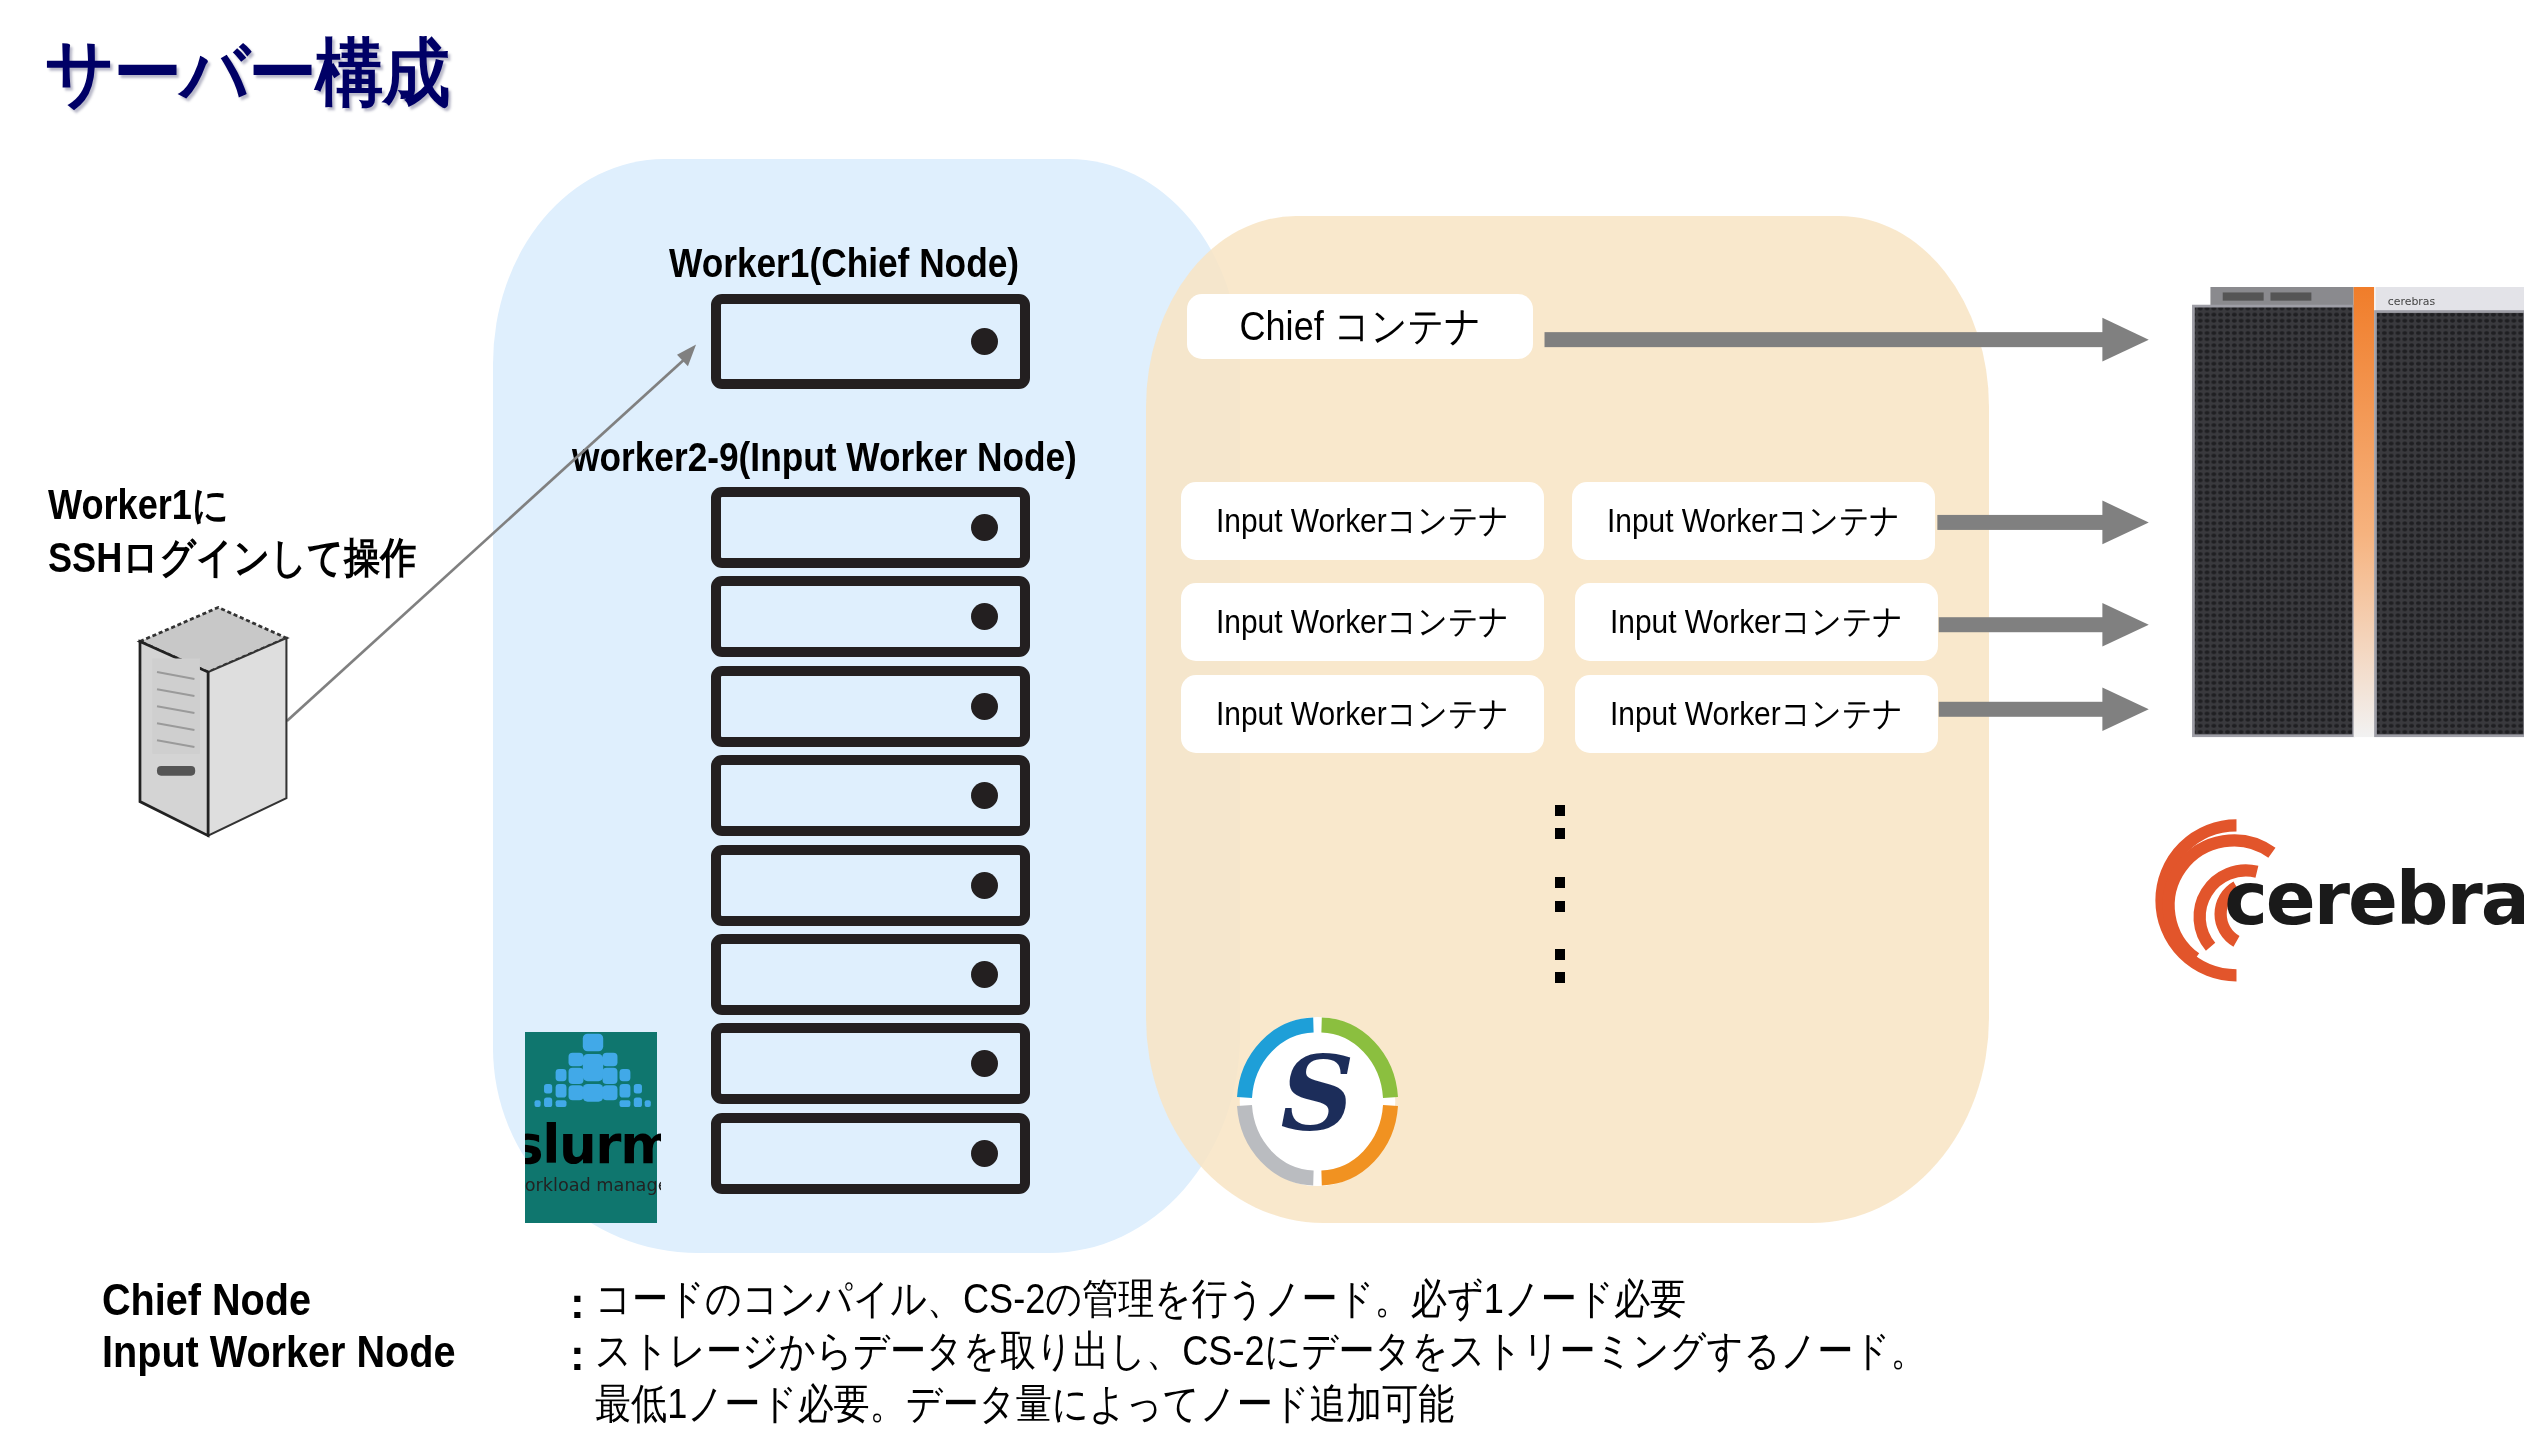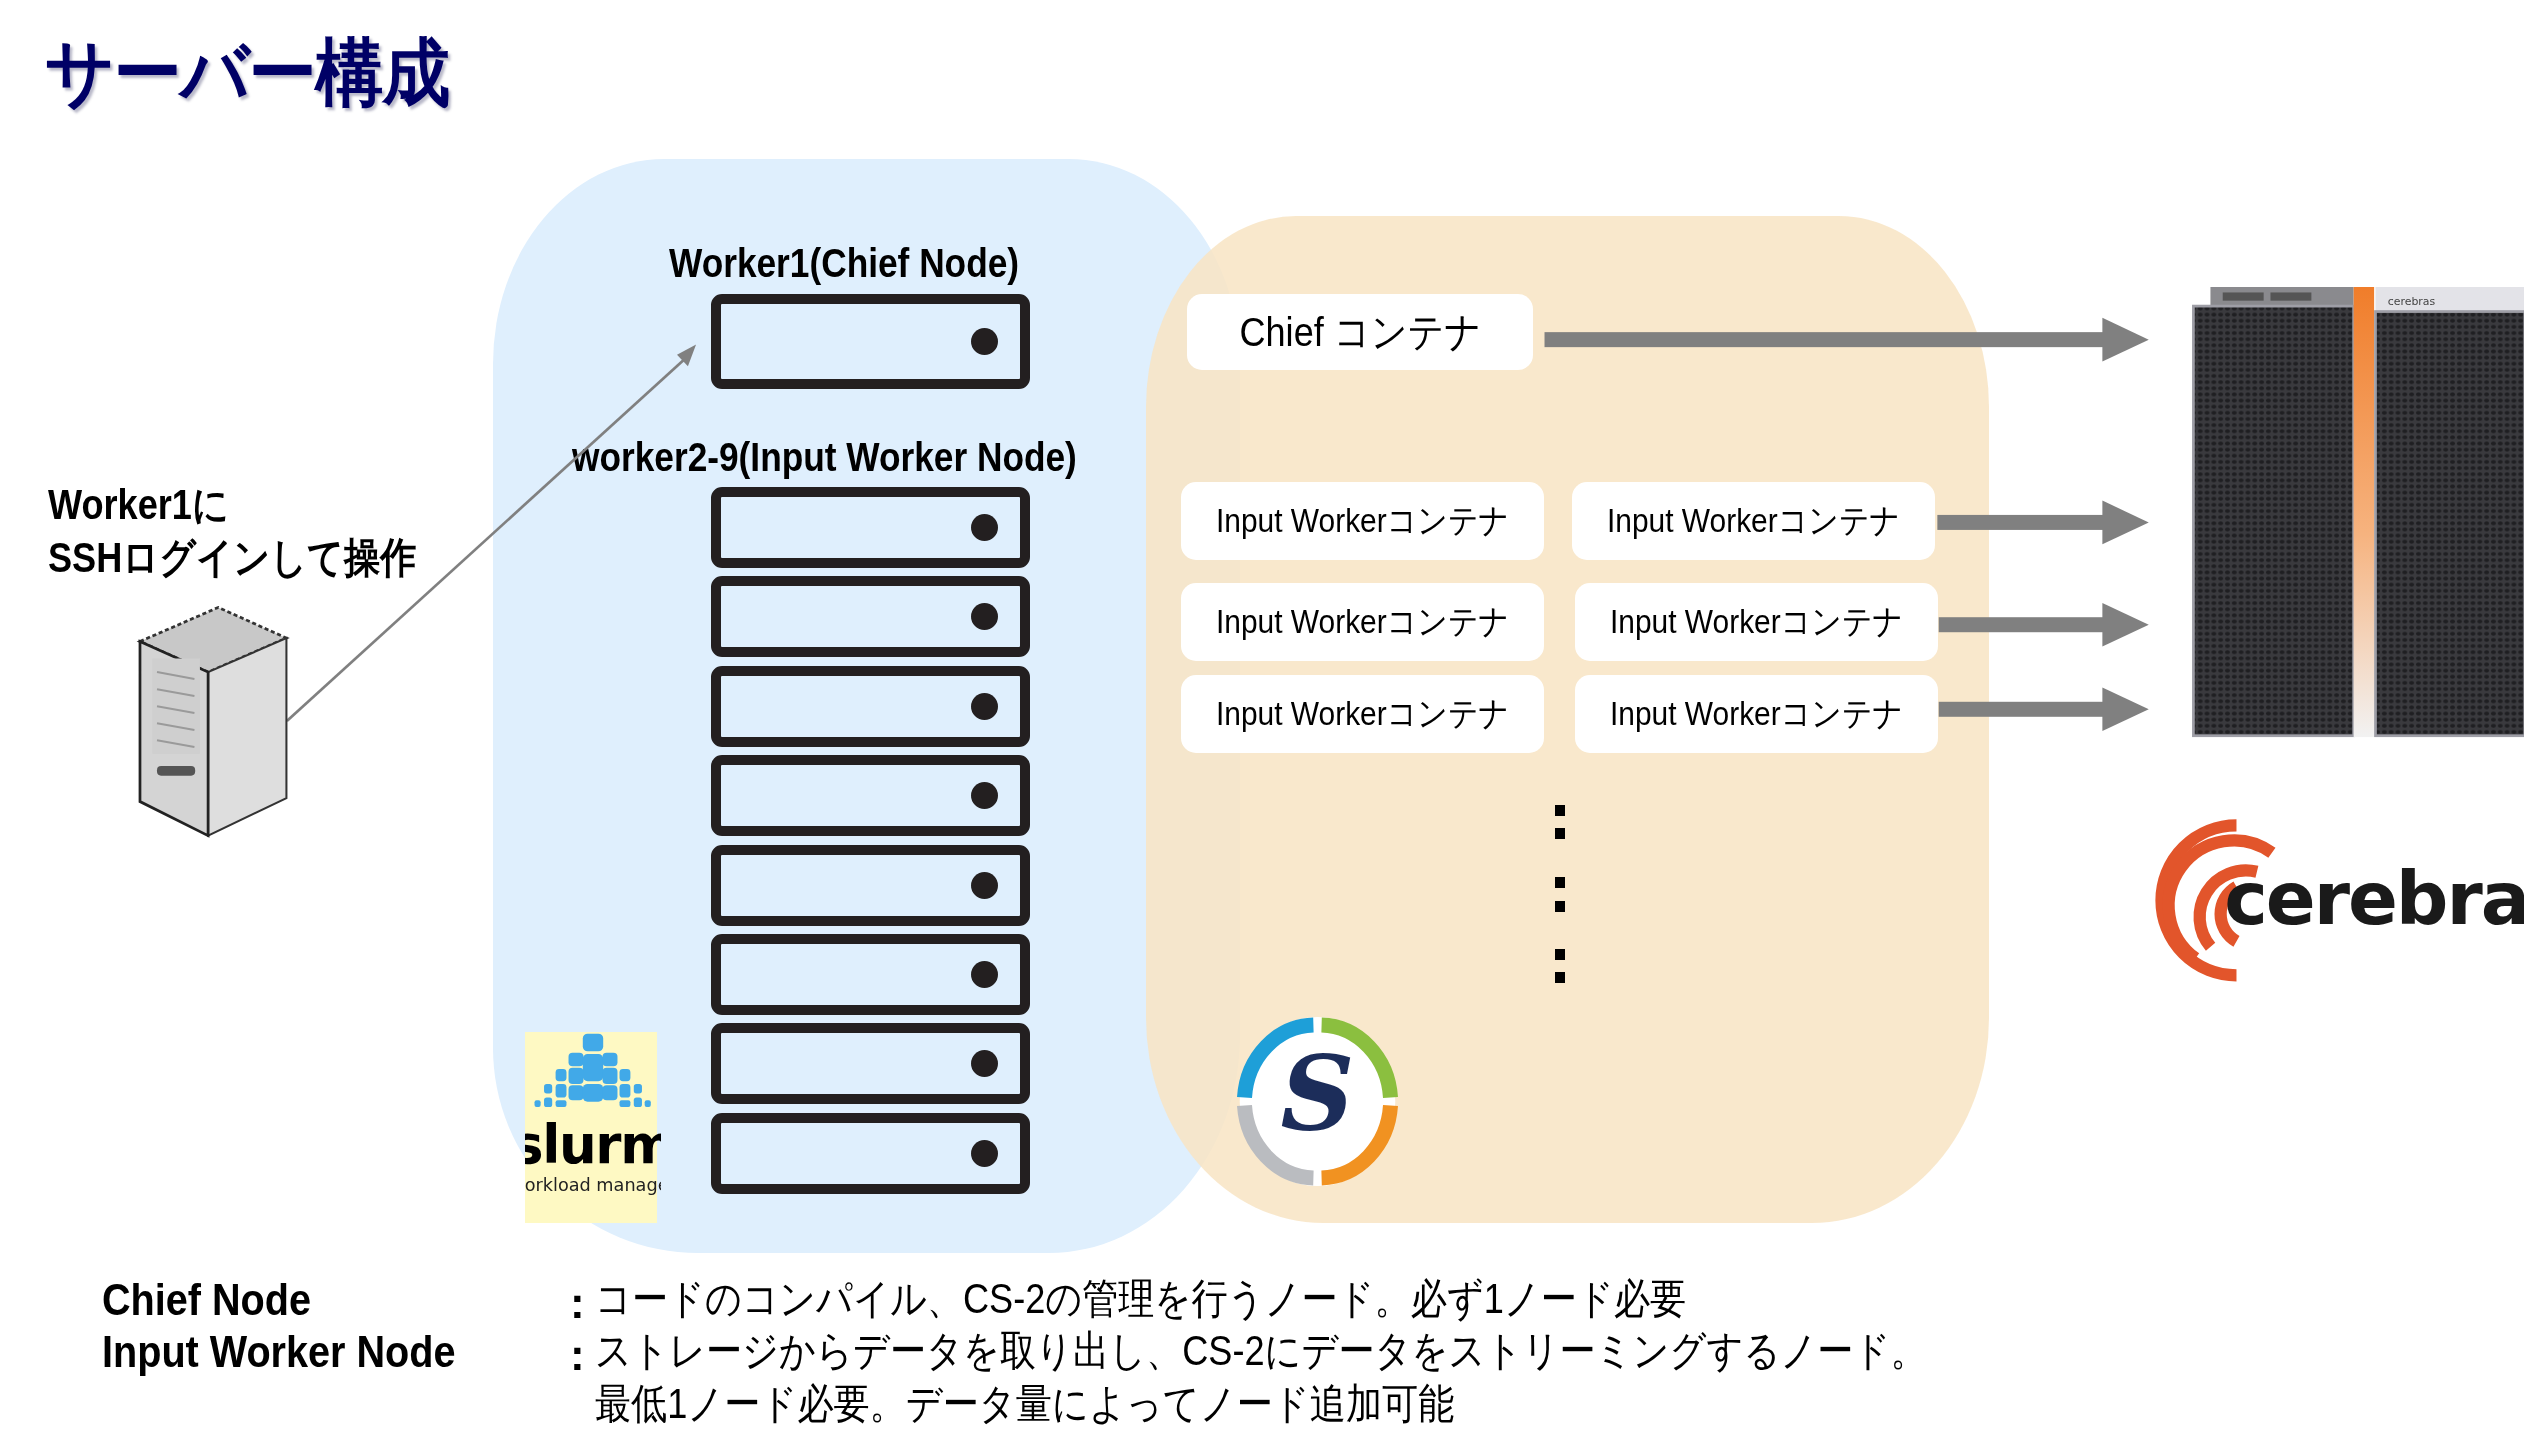--- a/index.html
+++ b/index.html
@@ -30,27 +30,27 @@
   #chief-node-label { left:669px; top:243px; }
   #input-node-label { left:572px; top:437px; }
 
   
   .server { position:absolute; left:711px; width:319px; box-sizing:border-box;
             border:10.2px solid #231f20; border-radius:11px; background:transparent; }
   .server .led { position:absolute; right:22px; top:50%; width:27px; height:27px; margin-top:-13.6px;
                  background:#231f20; border-radius:50%; }
 
   
-  #slurm-logo { left:525px; top:1032px; width:132px; height:191px; background:#fef9c3; }
+  #slurm-logo { left:525px; top:1032px; width:132px; height:191px; background:#0f766e; }
 
   
   .cbox { position:absolute; background:#ffffff; border-radius:15px;
           display:flex; align-items:center; justify-content:center; white-space:nowrap; }
   .cbox span { font-size:34px; transform:scaleX(0.88); display:inline-block; }
-  #chief-container { left:1187px; top:294px; width:346px; height:76px; }
+  #chief-container { left:1187px; top:294px; width:346px; height:65px; }
   #chief-container span { font-size:41px; }
 
   
   .vdot { position:absolute; left:1555px; width:9.6px; height:11px; background:#000; }
 
   
   .arrow { position:absolute; }
 
   
   #cs2-device { left:2183px; top:287px; width:342px; height:491px; }

